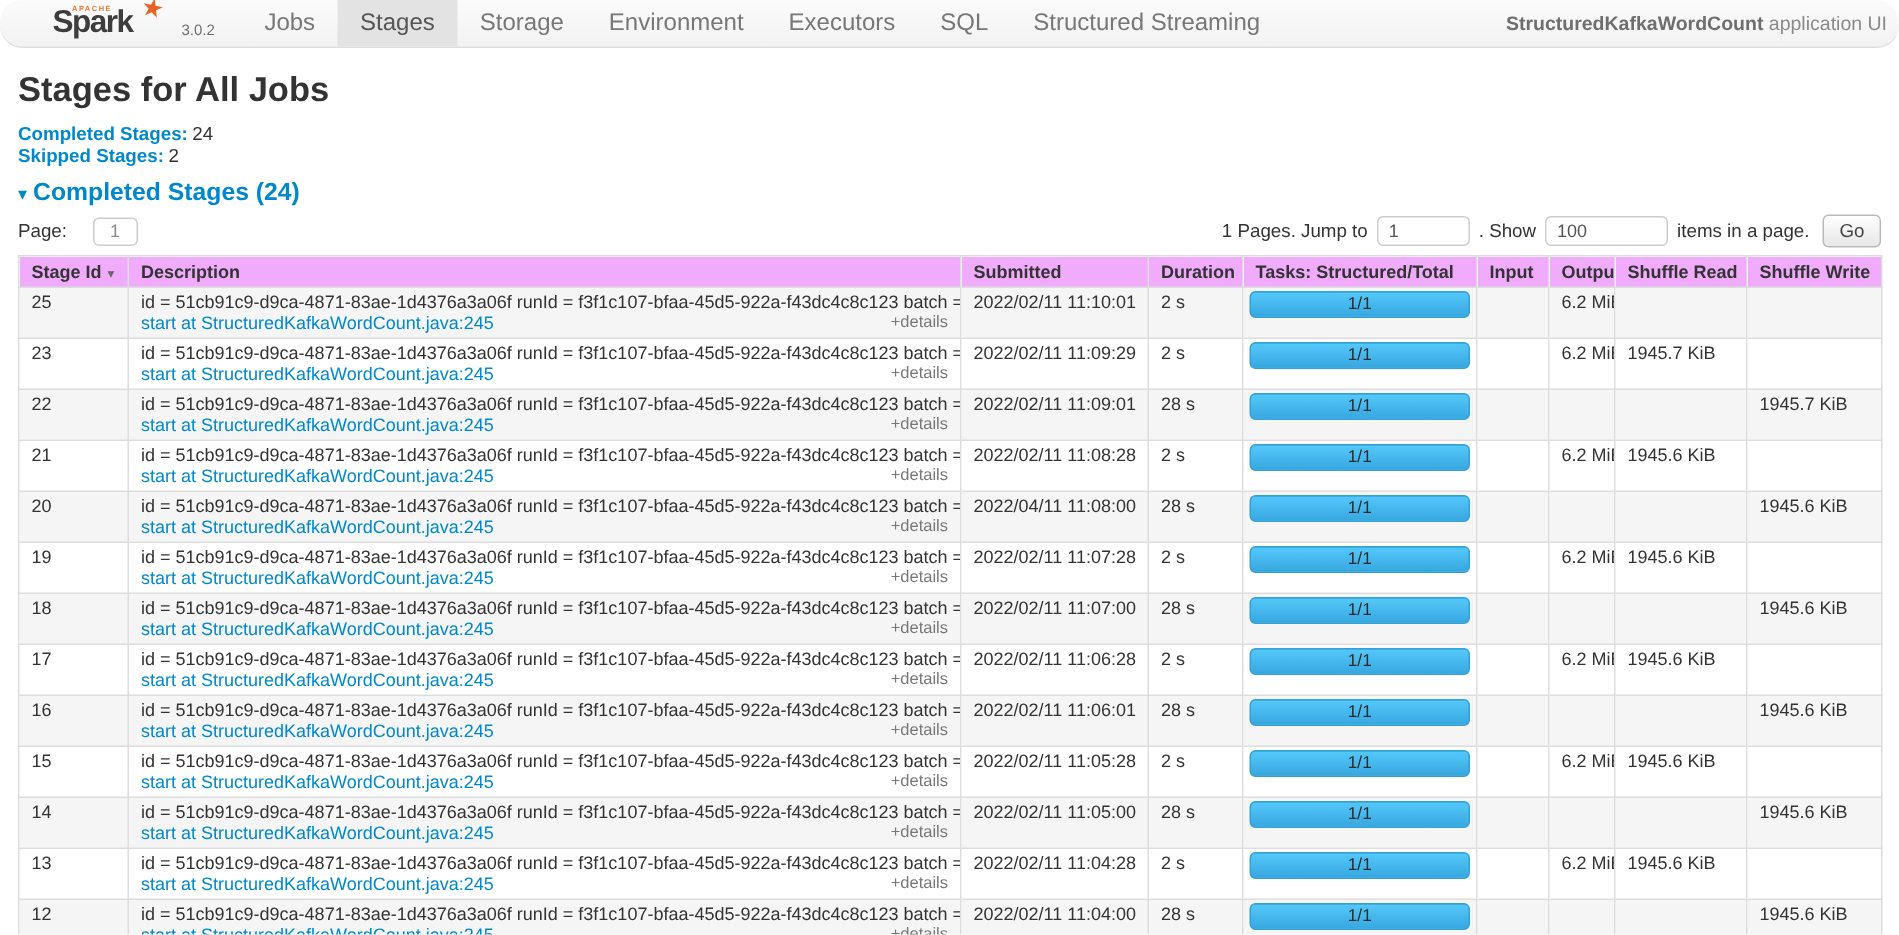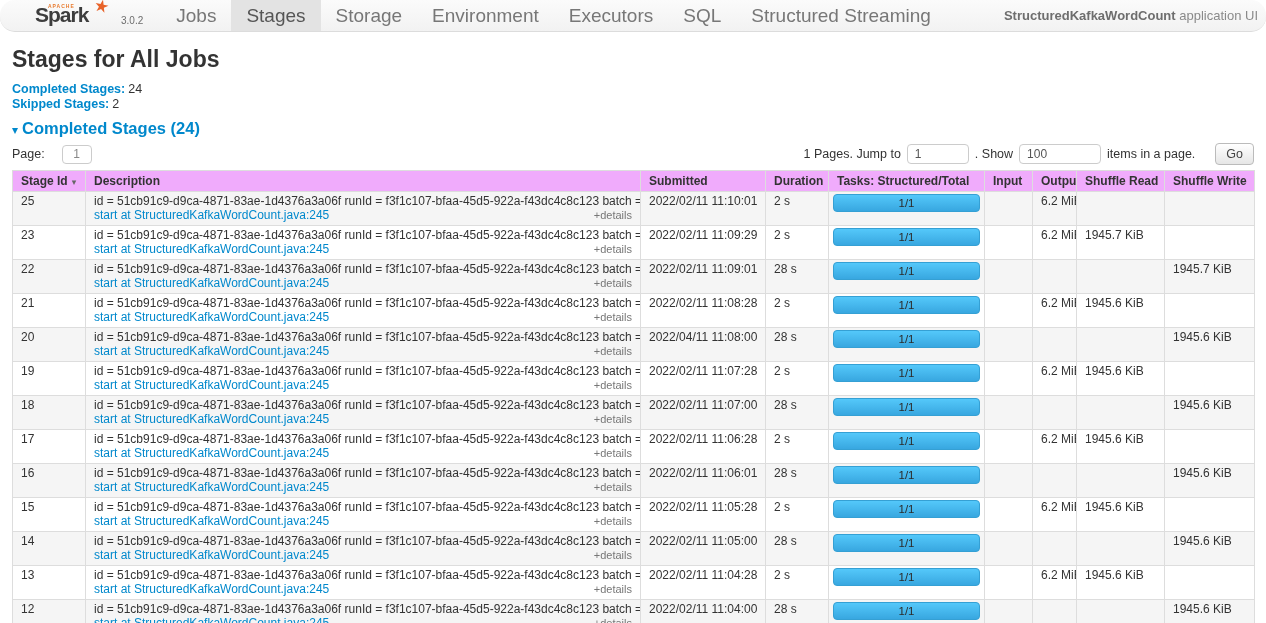--- a/index.html
+++ b/index.html
@@ -29,21 +29,21 @@
   .logo-star {
     position: absolute; top: -4px; right: -2px;
     font-size: 17px; color: #e8632a; transform: rotate(12deg);
   }
   .logo-version {
     align-self: flex-end; margin: 0 0 5px 14px;
     font-size: 10px; color: #6d6d6d; flex: 0 0 auto;
   }
   .nav-tabs { display: flex; margin-left: 18px; list-style: none; }
   .nav-tab {
-    padding: 0 15px; line-height: 32px; font-size: 19px; color: #777777;
+    padding: 0 15px; line-height: 32px; font-size: 16px; color: #777777;
     cursor: pointer; white-space: nowrap;
   }
   .nav-tab.active { background: #e3e3e3; color: #555555; }
   .app-title { margin-left: auto; margin-right: 8px; align-self: center; font-size: 13px; color: #8a8a8a; white-space: nowrap; }
   .app-title b { color: #6e6e6e; }
 
   
   .content { padding: 0 12px; }
   .page-title { margin-top: 14px; font-size: 23px; font-weight: bold; color: #333; }
   .summary-list { list-style: none; margin-top: 9px; }
@@ -69,21 +69,21 @@
   }
   .page-right { display: flex; align-items: center; gap: 6px; }
   .jump-input, .show-input {
     height: 20px; border: 1px solid #cccccc; border-radius: 4px;
     padding-left: 7px; font-size: 12px; color: #555;
     font-family: "Liberation Sans", sans-serif;
   }
   .jump-input { width: 62px; }
   .show-input { width: 82px; }
   .go-button {
-    height: 22px; padding: 0 10px; margin-left: 14px;
+    height: 22px; padding: 0 10px; margin-left: 3px;
     border: 1px solid #bbbbbb; border-radius: 4px;
     background: linear-gradient(to bottom, #ffffff, #e6e6e6);
     font-size: 12.5px; color: #444; cursor: pointer;
     font-family: "Liberation Sans", sans-serif;
   }
 
   
   .stages-table {
     margin-top: 5px; width: 1242px; border-collapse: collapse; table-layout: fixed;
   }

